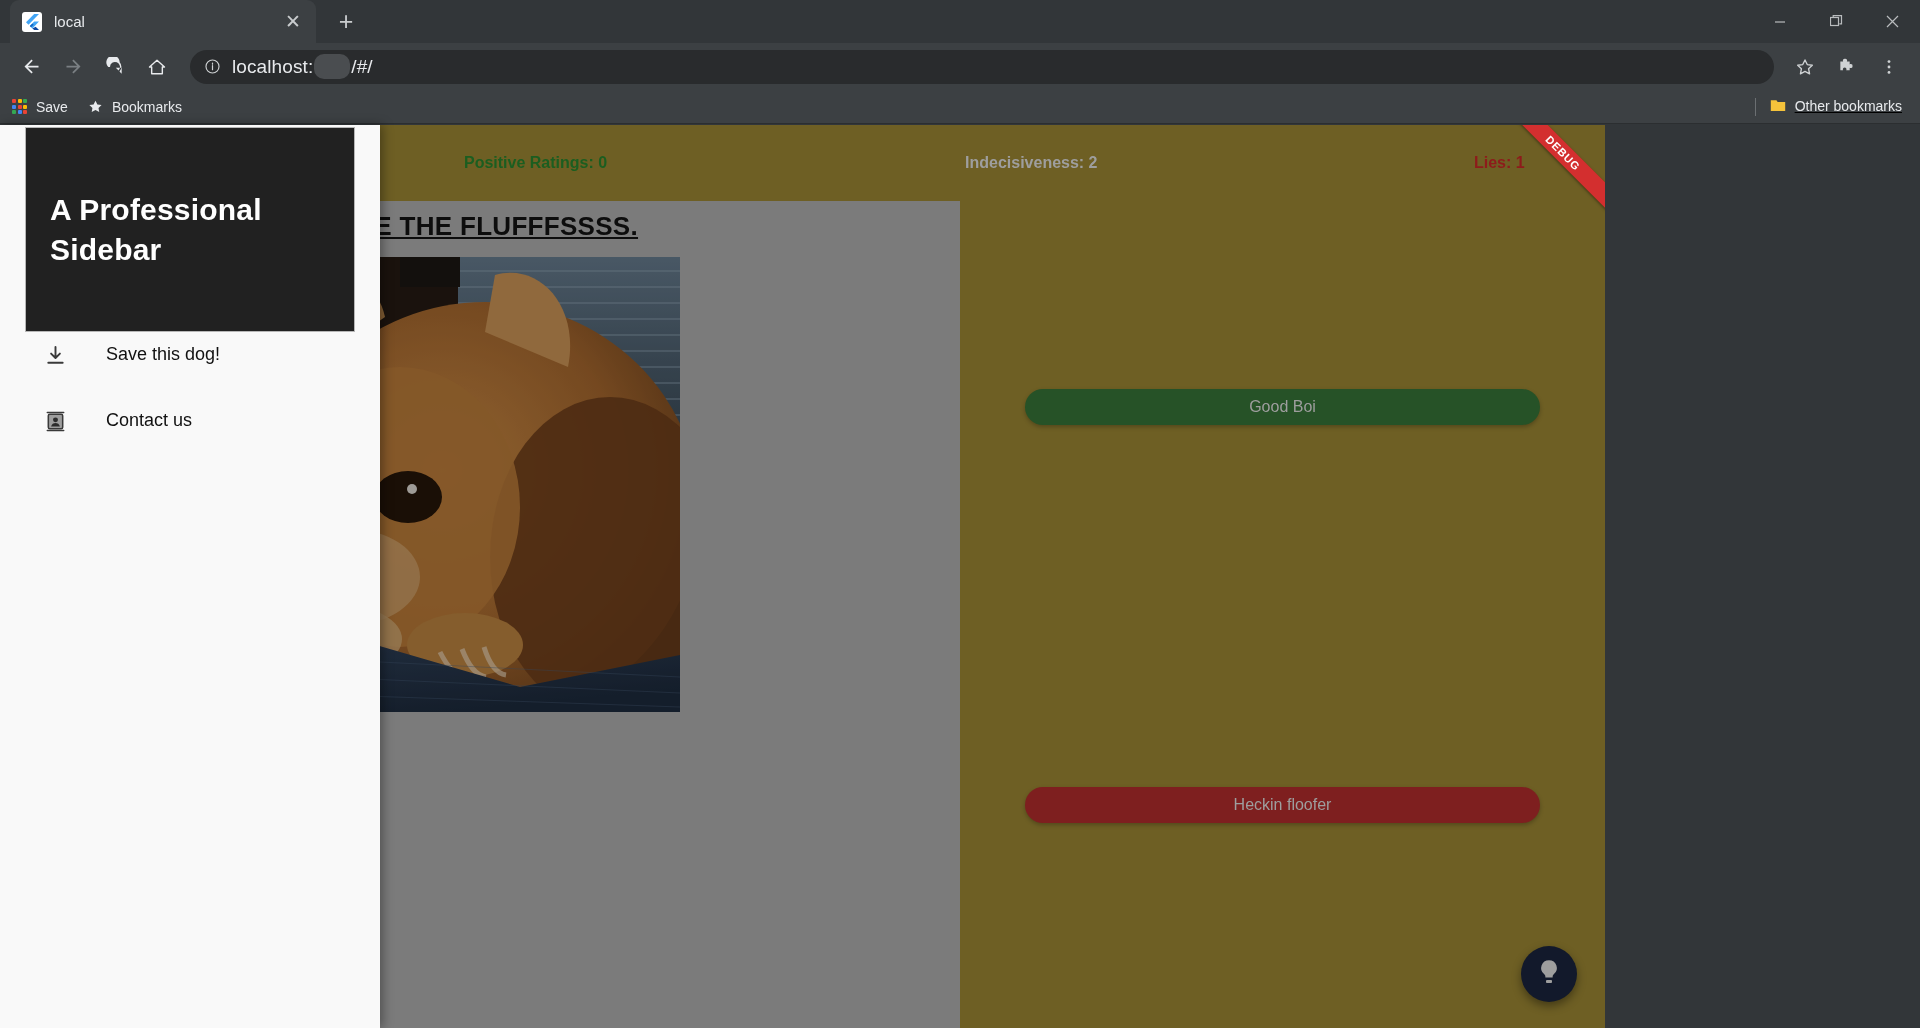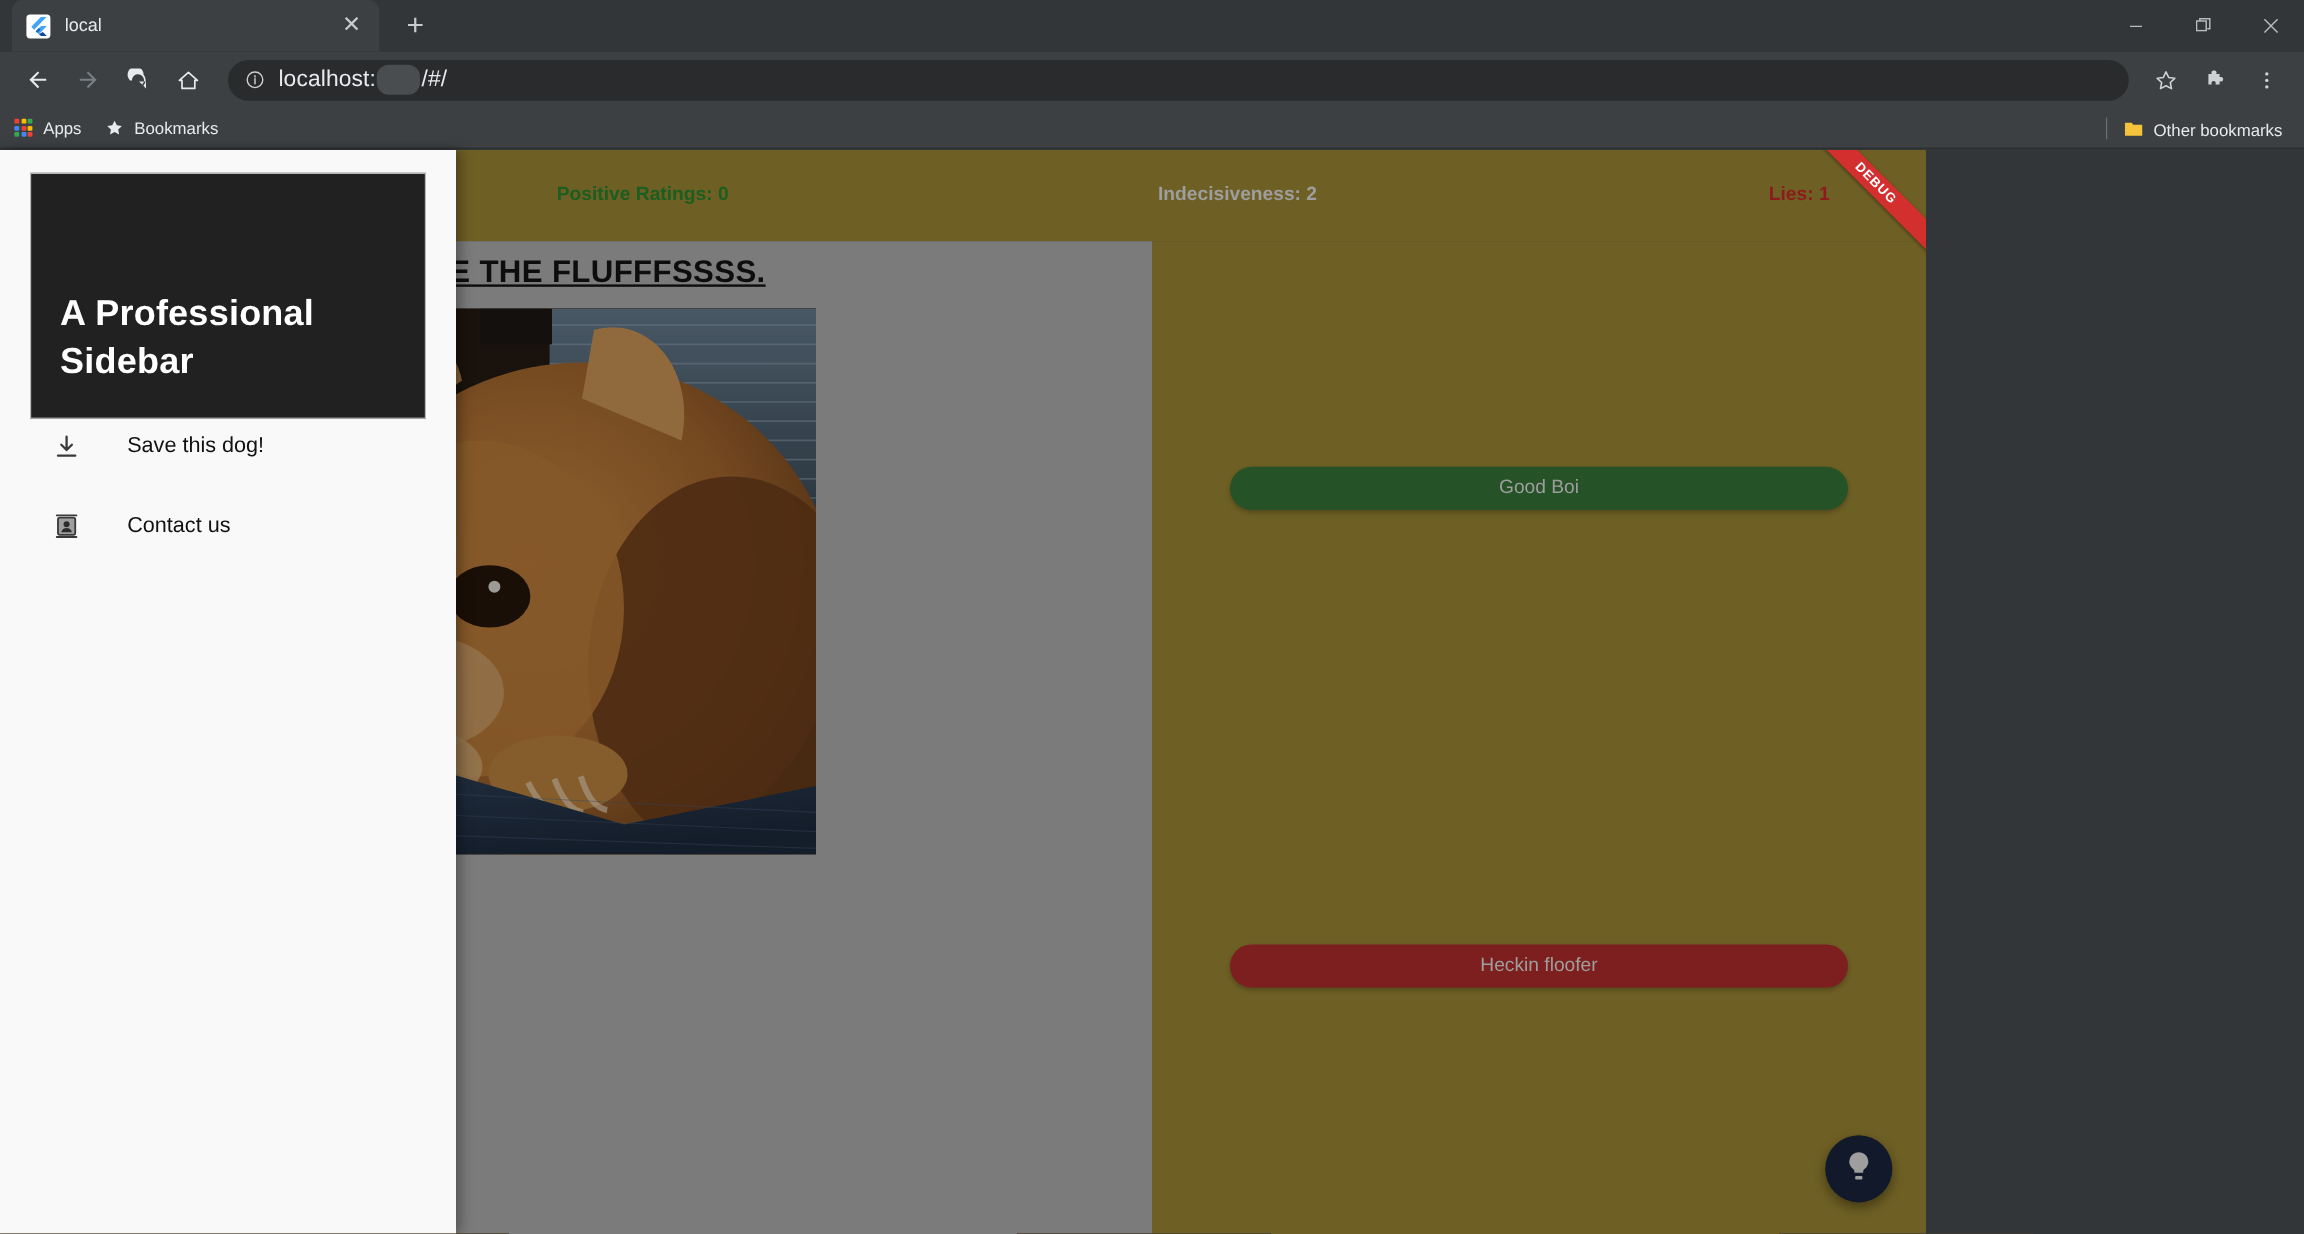--- a/index.html
+++ b/index.html
@@ -82,21 +82,21 @@
   .bookmarkbar {
     height: 34px; background: #3c4043;
     display: flex; align-items: center; padding: 0 12px;
     border-bottom: 1px solid #2b2e30;
   }
   .bm-item {
     display: flex; align-items: center; color: #e8eaed;
     font-size: 14px; margin-right: 20px;
   }
   .bm-item .glyph { margin-right: 9px; display: flex; }
-  .bm-right { margin-left: auto; display: flex; align-items: flex-end; }
+  .bm-right { margin-left: auto; display: flex; align-items: flex-start; text-decoration: underline; }
   .bm-sep {
     width: 1px; height: 18px; background: #6b6f72; margin-right: 14px;
   }
 
   
   .apps-grid { width: 15px; height: 15px; display: grid;
     grid-template-columns: repeat(3, 1fr); grid-template-rows: repeat(3, 1fr); gap: 1.5px; }
   .apps-grid i { display:block; border-radius: 1px; }
 
   
@@ -170,23 +170,23 @@
     box-shadow: 0 1px 3px rgba(0,0,0,.4);
   }
 
   
   .sidebar {
     position: absolute; left: 0; top: 125px;
     width: 380px; height: 903px; background: #f9f9f9;
     box-shadow: 3px 0 10px rgba(0,0,0,.35); z-index: 20;
   }
   .sidebar-header {
-    margin: 19px 25px 0 25px; height: 205px; background: #212121;
+    margin: 2px 25px 0 25px; height: 205px; background: #212121;
     border: 1px solid #b7b7b7; padding: 26px 24px;
-    display: flex; align-items: flex-end;
+    display: flex; align-items: center;
   }
   .sidebar-header span {
     color: #ffffff; font-size: 30px; font-weight: bold;
     line-height: 1.33; letter-spacing: .2px;
   }
   .sidebar-item {
     display: flex; align-items: flex-start; height: 54px;
     padding-left: 42px; margin-top: 12px; cursor: pointer;
   }
   .sidebar-item .s-icon {
@@ -298,21 +298,21 @@
             <i style="background:#fbbc05"></i>
             <i style="background:#34a853"></i>
           <i style="background:#4285f4"></i>
             <i style="background:#ea4335"></i>
             <i style="background:#fbbc05"></i>
           <i style="background:#34a853"></i>
             <i style="background:#4285f4"></i>
             <i style="background:#ea4335"></i>
         </span>
       </span>
-      <span>Apps</span>
+      <span>Save</span>
     </div>
     <div class="bm-item">
       <span class="glyph">
         <svg width="15" height="15" viewBox="0 0 24 24">
             <path d="M12 2.6l3 6.1 6.7.9-4.9 4.6 1.2 6.6L12 17.7 5.9 20.8l1.2-6.6L2.2 9.6l6.7-.9z" fill="#e8eaed"></path>
           </svg>
       </span>
       <span>Bookmarks</span>
     </div>
     <div class="bm-right">

